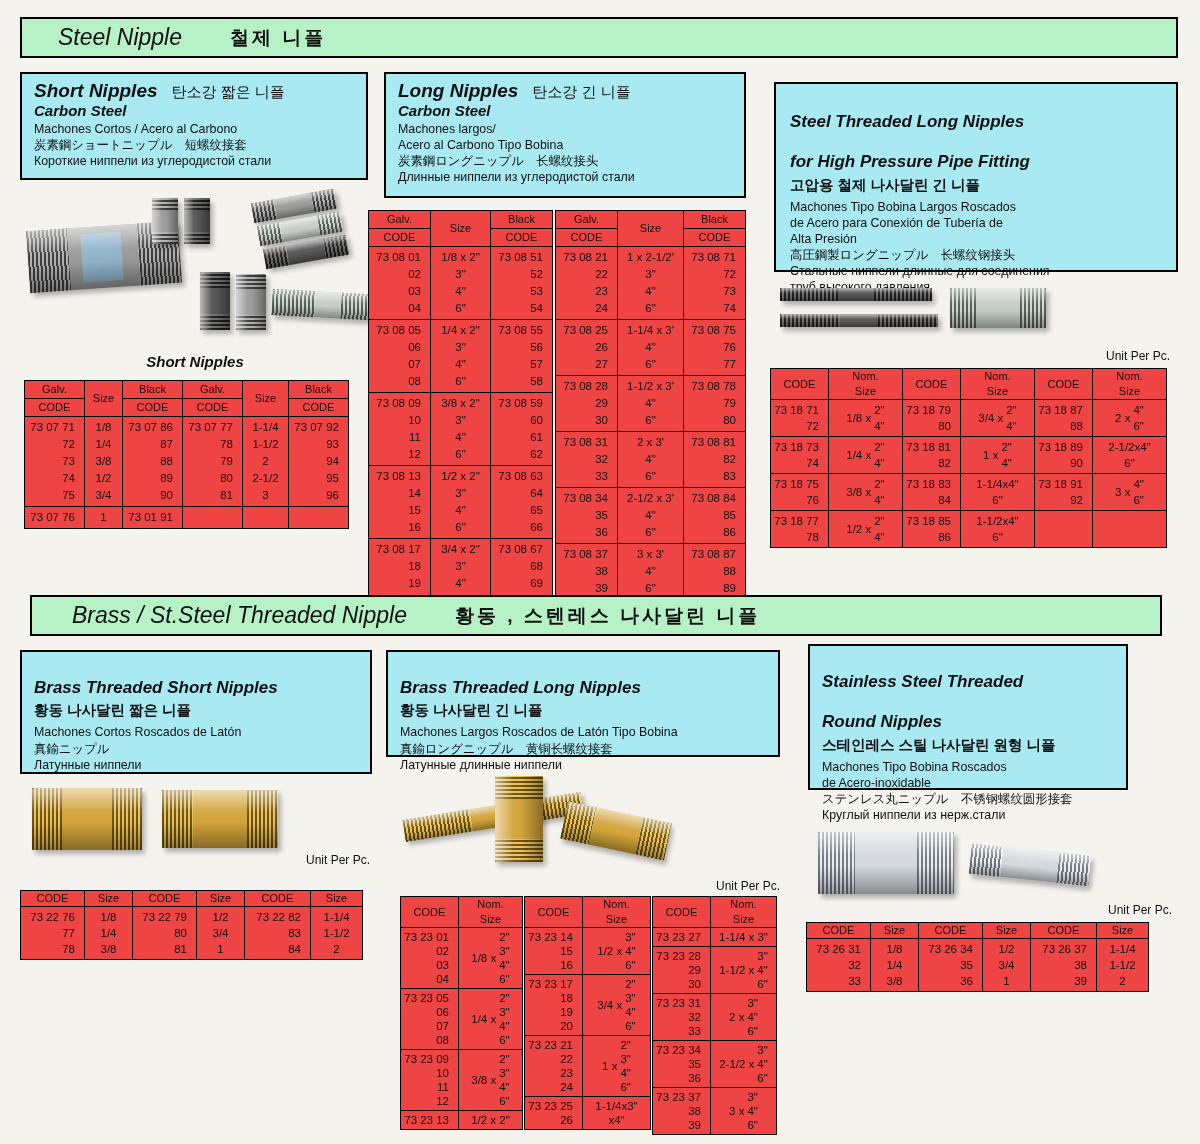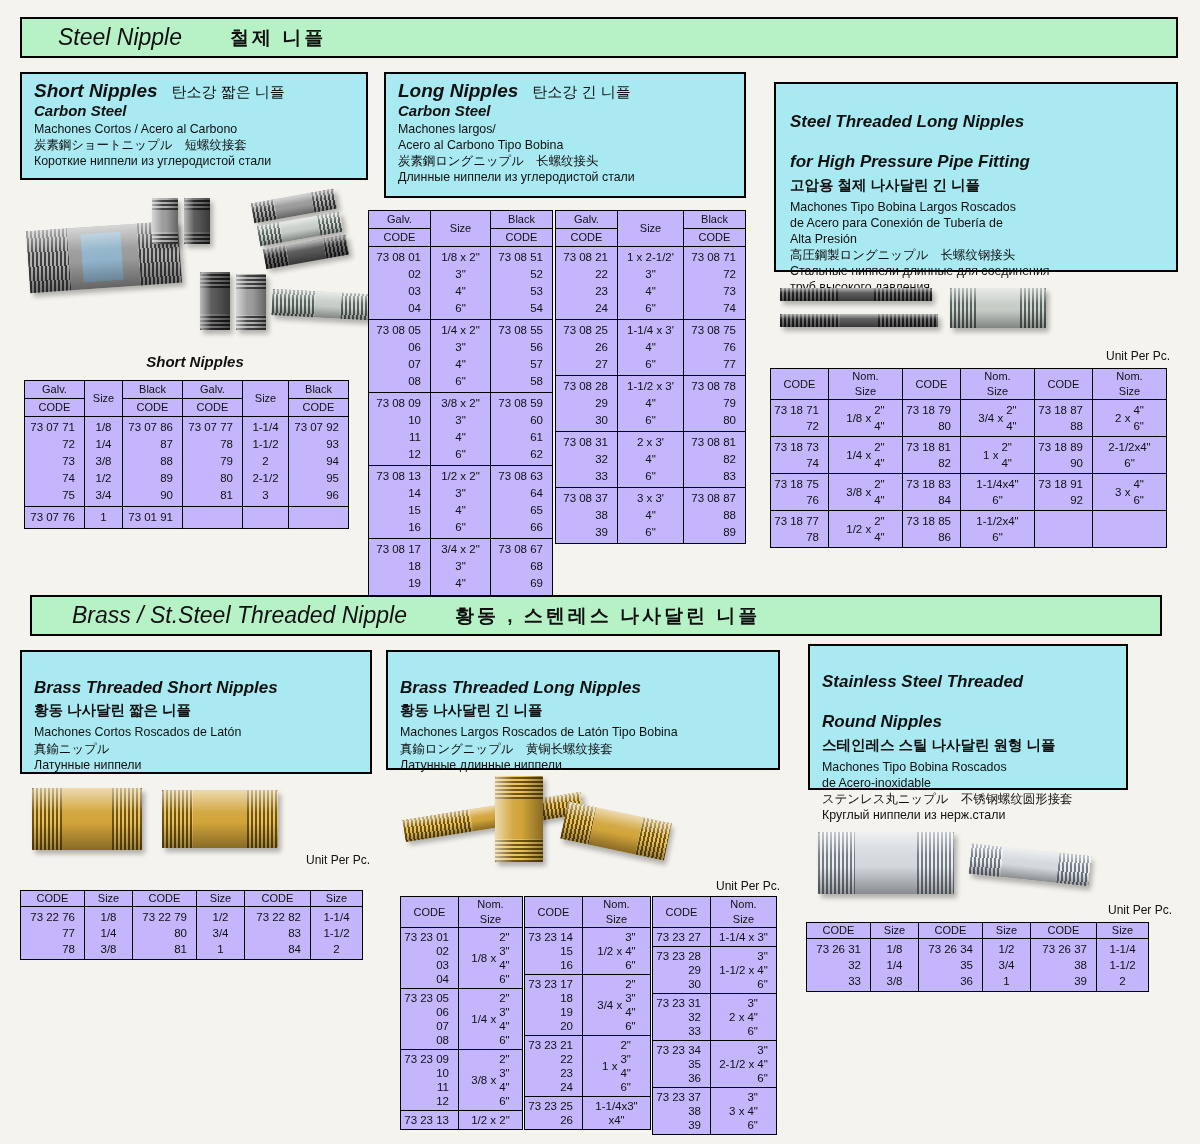--- a/index.html
+++ b/index.html
@@ -16,21 +16,21 @@
   .t-kr { font-weight:normal; font-size:15px; margin-left:14px; white-space:nowrap; }
   .t-sub { font-style:italic; font-weight:bold; font-size:15px; line-height:1.25; }
   .t-en2 { font-style:italic; font-weight:bold; font-size:17px; line-height:1.2;margin-top:20px; }
   .t-kr2 { font-weight:bold; font-size:14.5px; margin:3px 0 4px; }
   .t-ln { font-size:12.4px; line-height:1.3; }
 
   .caption { position:absolute; text-align:center; font-weight:bold; font-style:italic; font-size:15px; }
   .unit { position:absolute; font-size:12px; text-align:right; }
 
   .tbl { position:absolute; }
-  .ctab { border-collapse:collapse; background:#c4b5fd; border:1px solid #000; }
+  .ctab { border-collapse:collapse; background:#ef4444; border:1px solid #000; }
   .ctab th, .ctab td { border:1px solid #000; }
   .ctab th { font-size:11px; font-weight:normal; text-align:center; vertical-align:middle; padding:0; white-space:pre-line; line-height:15px; }
   .ctab th > div { padding:1px 0; line-height:15px; }
   .ctab th .hsplit { border-bottom:1px solid #000; }
   .ctab td { font-size:11.5px; text-align:center; vertical-align:middle; padding:2px 3px; }
   .ctab td.al-r { text-align:right; padding-right:9px; }
   .ctab .ln { line-height:var(--lh,16px); white-space:nowrap; }
   .ctab .ln:empty::before { content:"\00a0"; }
   .pv { display:flex; align-items:center; justify-content:center; }
   .pv .pfx { white-space:nowrap; margin-right:3px; }
@@ -430,20 +430,37 @@
               <div class="ln">6"</div>
             </td>
             <td class="al-r">
               <div class="ln">73 08 81</div>
               <div class="ln">82</div>
               <div class="ln">83</div>
             </td>
           </tr>
           <tr>
             <td class="al-r">
+              <div class="ln">73 08 34</div>
+              <div class="ln">35</div>
+              <div class="ln">36</div>
+            </td>
+            <td>
+              <div class="ln">2-1/2 x 3'</div>
+              <div class="ln">4"</div>
+              <div class="ln">6"</div>
+            </td>
+            <td class="al-r">
+              <div class="ln">73 08 84</div>
+              <div class="ln">85</div>
+              <div class="ln">86</div>
+            </td>
+          </tr>
+          <tr>
+            <td class="al-r">
               <div class="ln">73 08 37</div>
               <div class="ln">38</div>
               <div class="ln">39</div>
             </td>
             <td>
               <div class="ln">3 x 3'</div>
               <div class="ln">4"</div>
               <div class="ln">6"</div>
             </td>
             <td class="al-r">
@@ -734,21 +751,21 @@
             <td>
               <div class="ln">1-1/4</div>
               <div class="ln">1-1/2</div>
               <div class="ln">2</div>
             </td>
           </tr>
         </tbody>
       </table>
     </div>
 
-  <div class="hdr" style="left:386px;top:650px;width:394px;height:120px;">
+  <div class="hdr" style="left:386px;top:650px;width:394px;height:107px;">
     <div class="t-en2">Brass Threaded Long Nipples</div>
     <div class="t-kr2">황동 나사달린 긴 니플</div>
     <div class="t-ln">Machones Largos Roscados de Latón Tipo Bobina</div>
     <div class="t-ln">真鍮ロングニップル　黄铜长螺纹接套</div>
     <div class="t-ln">Латунные длинные ниппели</div>
   </div>
 
   <div class="photo" style="left:395px;top:772px;width:390px;height:108px;">
     <div class="nip brass t38" style="left:8px;top:34px;width:180px;height:22px;transform:rotate(-9deg);">
         <div class="th"></div>

